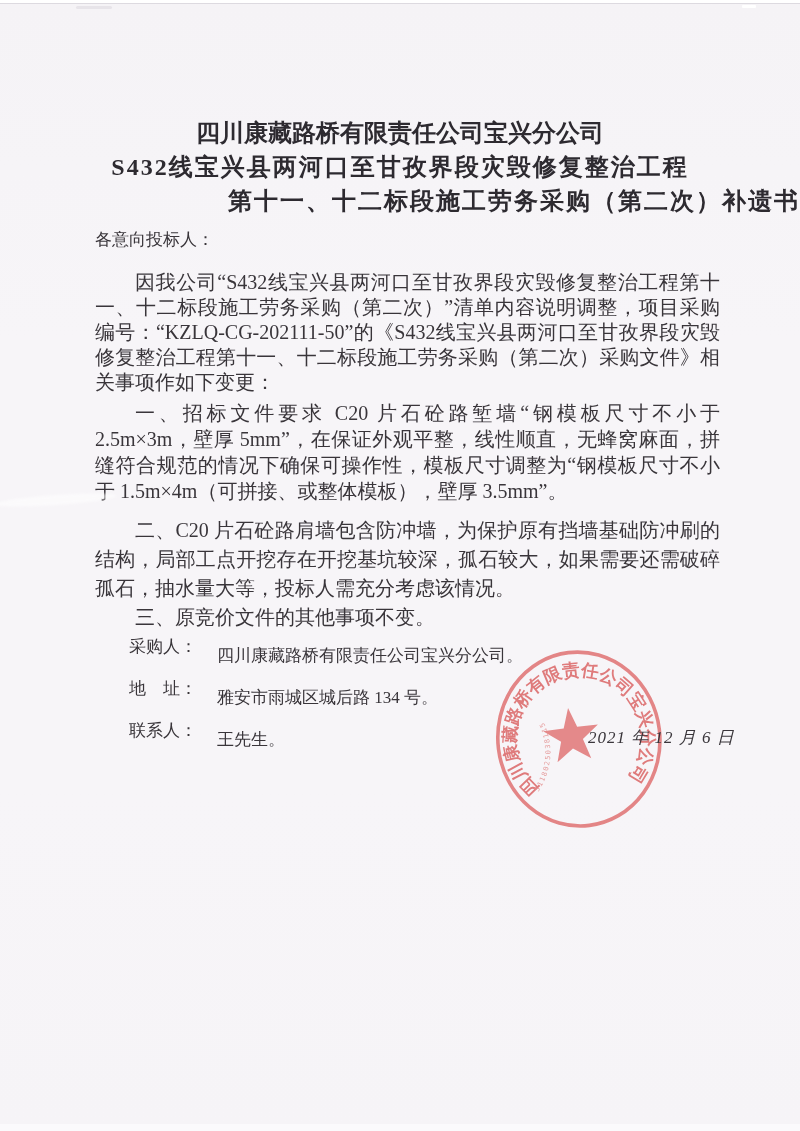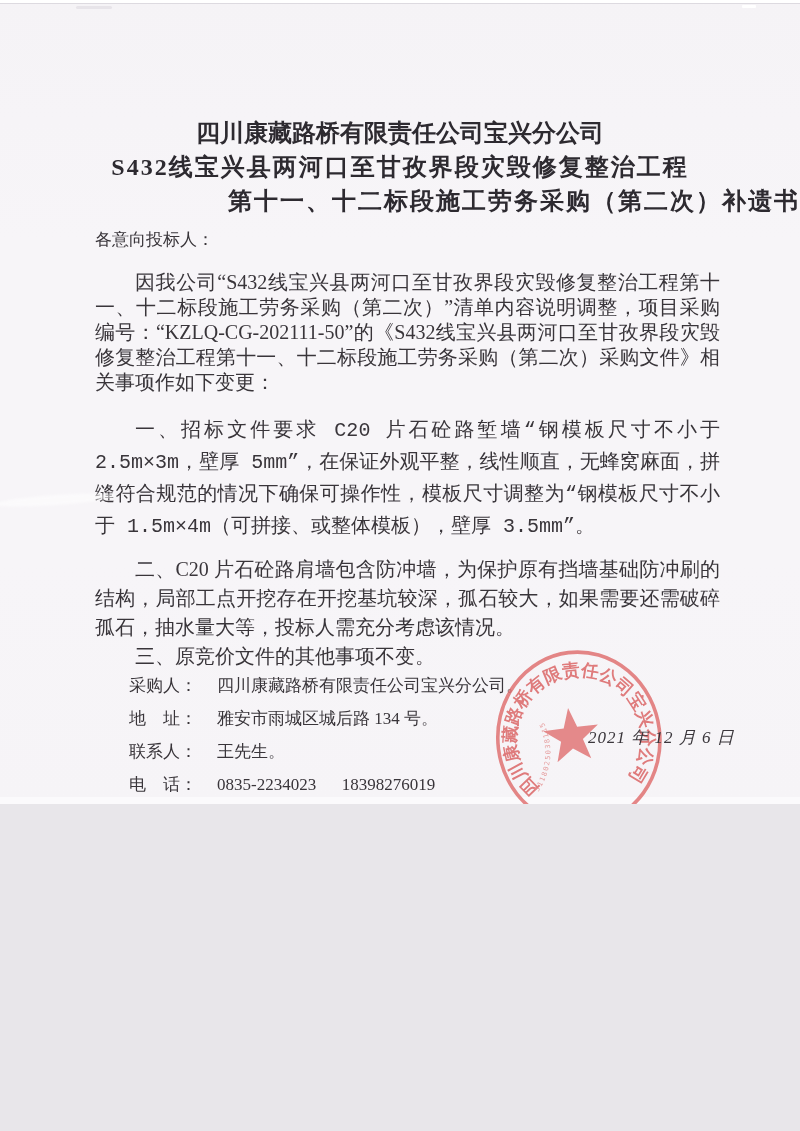--- a/index.html
+++ b/index.html
@@ -1,18 +1,18 @@
 <!DOCTYPE html>
 <html><head>
 <meta charset="utf-8">
 <style>
   html,body{margin:0;padding:0;background:#e8e6ea;}
   .page{
     position:relative;
-    width:800px;height:804px;
+    width:800px;height:1131px;
     margin:0 auto;
     background:linear-gradient(180deg,#f5f3f6 0%,#f7f5f8 30%,#f7f5f8 70%,#f6f4f7 100%);
     overflow:hidden;
     font-family:"Liberation Serif","DejaVu Serif",serif;
     color:#39353a;
   }
   
   .edge-top{position:absolute;top:0;left:0;width:800px;height:3px;background:#ffffff;border-bottom:1px solid #dddae0;}
   .smudge-top{position:absolute;top:6px;left:76px;width:36px;height:3px;background:#e3e0e6;border-radius:2px;opacity:.8;}
   .mark-topright{position:absolute;top:5px;left:742px;width:14px;height:3px;background:#ffffff;border-radius:1px;}
@@ -22,28 +22,28 @@
   .title-block{padding-top:116px;text-align:center;}
   .title{margin:0;font-weight:bold;color:#2d2a30;font-size:24px;line-height:34px;}
   .t1{letter-spacing:0px;}
   .t2{letter-spacing:2px;}
   .t3{letter-spacing:2px;text-align:right;}
 
   .body-block{padding:0 80px 0 95px;}
   .salutation{margin:10px 0 18px 0;font-size:17px;line-height:24px;}
   .para{margin:0;font-size:20px;text-align:justify;text-indent:2em;}
   .p-intro{margin-top:4px;line-height:25px;}
-  .p-one{margin-top:20px;line-height:32px;font-family:Liberation Mono, monospace;}
+  .p-one{margin-top:5px;line-height:26px;}
   .p-two{margin-top:12px;line-height:29px;}
   .p-three{margin-top:2px;line-height:25px;}
 
   .contacts{margin-top:7px;}
   .contact-row{display:flex;font-size:17px;line-height:20px;margin:0 0 13px 0;padding-left:2em;gap:20px;}
   .contact-label{white-space:pre;}
-  .contact-value{white-space:pre-wrap;}
+  .contact-value{white-space:pre-wrap;margin-top:9px;}
 
   .date-line{
     position:absolute;left:588px;top:726px;
     font-size:17px;letter-spacing:1px;color:#3a363b;z-index:3;font-style:italic;
   }
   .stamp{
     position:absolute;left:490px;top:646px;width:178px;height:188px;
     transform:rotate(-7deg);z-index:2;opacity:.88;
   }
 </style>
@@ -77,24 +77,20 @@
           <span class="contact-value">四川康藏路桥有限责任公司宝兴分公司。</span>
       </div>
       <div class="contact-row">
         <span class="contact-label">地　址：</span>
           <span class="contact-value">雅安市雨城区城后路 134 号。</span>
       </div>
       <div class="contact-row">
         <span class="contact-label">联系人：</span>
           <span class="contact-value">王先生。</span>
       </div>
-      <div class="contact-row">
-        <span class="contact-label">电　话：</span>
-          <span class="contact-value">0835-2234023      18398276019</span>
-      </div>
     </div>
   </div>
 
   <div class="stamp">
     <svg width="178" height="188" viewBox="0 0 178 188" xmlns="http://www.w3.org/2000/svg">
       <defs>
         <path id="arcOuter" d="M 44.5 137.5 A 63 63 0 1 1 133.5 137.5" fill="none"></path>
         <path id="arcCode" d="M 39.5 143.5 A 71 71 0 0 0 39.5 44.5" fill="none"></path>
       </defs>
 

